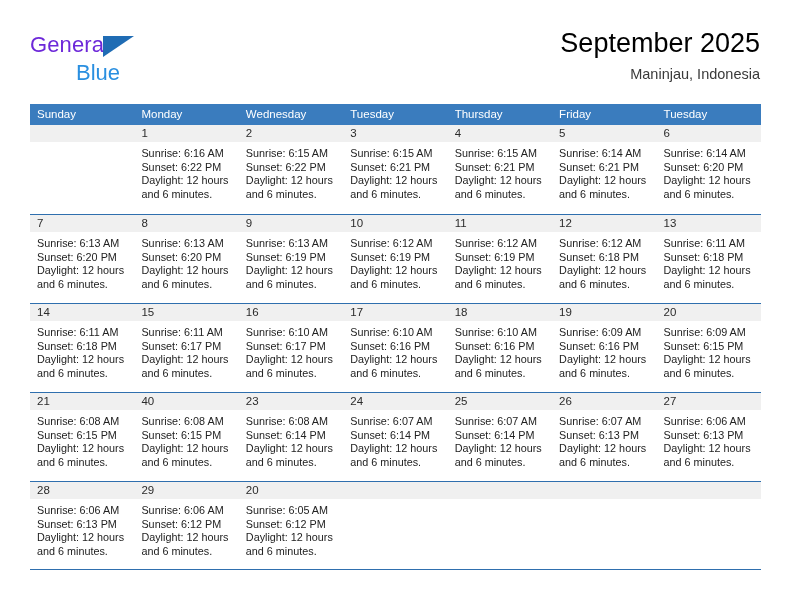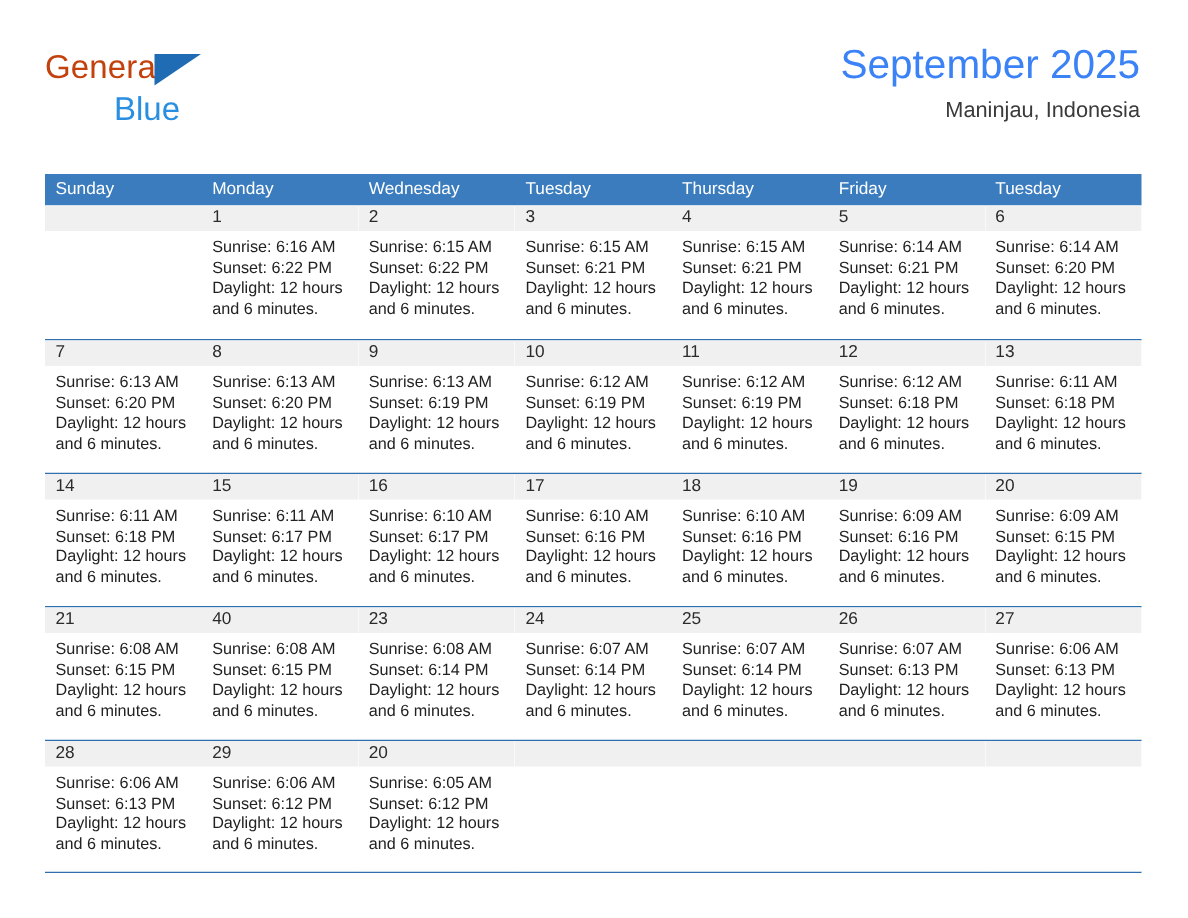--- a/index.html
+++ b/index.html
@@ -34,21 +34,21 @@
     left: 0;
     top: 6px;
     width: 150px;
     height: 52px;
   }
   .brand-row1 {
     position: relative;
     height: 26px;
     line-height: 26px;
     font-size: 22px;
-    color: #c2410c;
+    color: #6d28d9;
     letter-spacing: .1px;
     white-space: nowrap;
   }
   .brand-tri {
     position: absolute;
     left: 73px;
     top: 4px;
     width: 0;
     height: 0;
     border-left: 31px solid #1f6cb4;
@@ -64,37 +64,37 @@
   }
   .title-wrap {
     position: absolute;
     right: 0;
     top: 0;
     text-align: right;
   }
   .cal-title {
     font-size: 27px;
     line-height: 34px;
-    color: #3b82f6;
+    color: #000000;
     font-weight: normal;
     white-space: nowrap;
   }
   .cal-subtitle {
     font-size: 14.5px;
     line-height: 20px;
     color: #3a3a3a;
     margin-top: 4px;
     white-space: nowrap;
   }
 
   
   .calendar {
     position: absolute;
     left: 30px;
-    top: 116px;
+    top: 104px;
     width: 731px;
   }
   .dow-row {
     display: flex;
     background: #3a7cbe;
     height: 21px;
   }
   .dow-cell {
     flex: 1 1 0;
     font-size: 11.5px;

